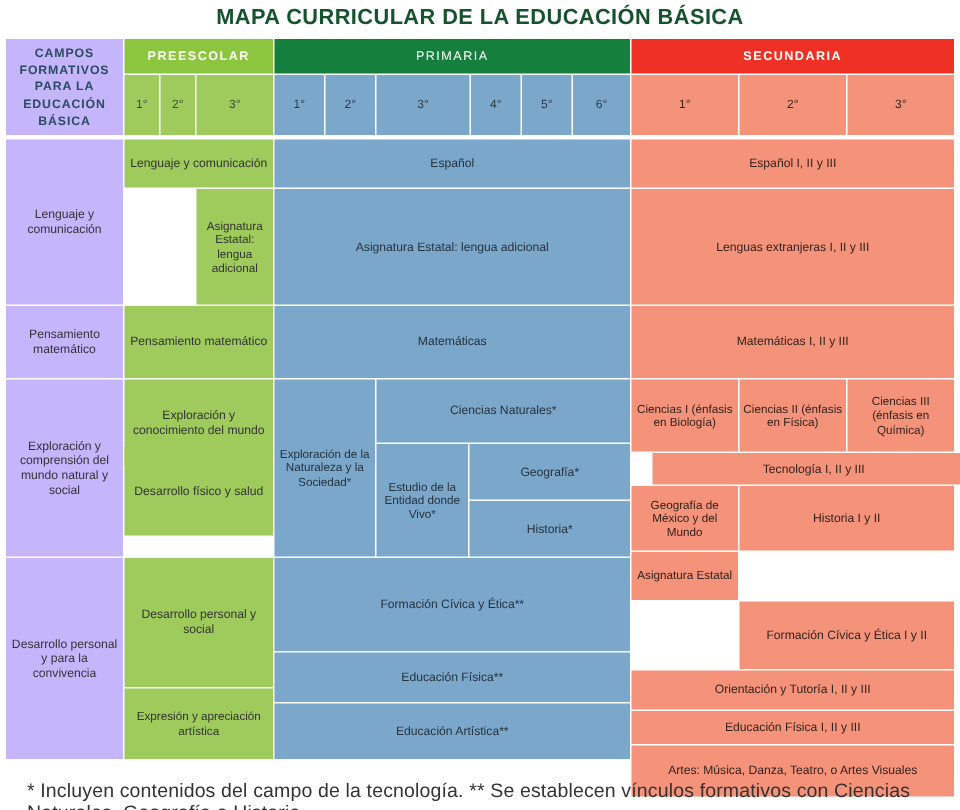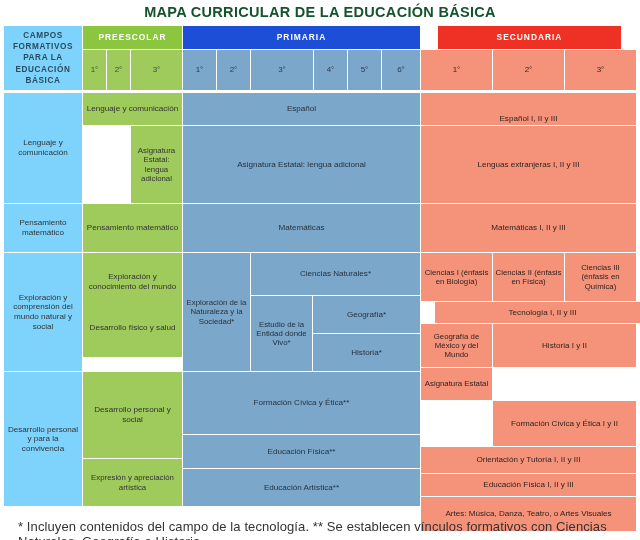--- a/index.html
+++ b/index.html
@@ -22,23 +22,23 @@
   #grid{position:absolute;left:4px;top:26px;width:632px;height:480px;}
   .cell{
     position:absolute;box-sizing:border-box;
     display:flex;align-items:center;justify-content:center;
     text-align:center;line-height:1.18;
     padding:1px 2px;overflow:hidden;
   }
   .cell span{display:block;width:100%;}
 
   
-  .c-left      {background:#7dd3fc;color:#333;}
+  .c-left      {background:#c4b5fd;color:#333;}
   .c-pre-head  {background:#8cc152;background:#8cc63f;color:#ffffff;font-weight:bold;letter-spacing:1px;}
-  .c-pri-head  {background:#1d4ed8;color:#ffffff;font-weight:bold;letter-spacing:1px;}
+  .c-pri-head  {background:#15803d;color:#ffffff;font-weight:normal;letter-spacing:1px;}
   .c-sec-head  {background:#ee3124;color:#ffffff;font-weight:bold;letter-spacing:1px;}
   .c-pre       {background:#9ccc65;background:#9fca5c;color:#333;}
   .c-pri       {background:#7ba7cb;color:#26323c;}
   .c-sec       {background:#f4937a;color:#32221e;}
   .c-white     {background:#ffffff;}
 
   .hdr-label{
     font-size:8.2px;font-weight:bold;letter-spacing:.6px;color:#2b4b5e;
     line-height:1.35;
   }
@@ -66,21 +66,21 @@
     <div class="cell c-left hdr-label" style="left:0px;top:0px;width:78px;height:64px;">
       <span>CAMPOS FORMATIVOS PARA LA EDUCACIÓN BÁSICA</span>
     </div>
 
     <div class="cell c-pre-head band" style="left:79px;top:0px;width:99px;height:23px;">
       <span>PREESCOLAR</span>
     </div>
     <div class="cell c-pri-head band" style="left:179px;top:0px;width:237px;height:23px;">
       <span>PRIMARIA</span>
     </div>
-    <div class="cell c-sec-head band" style="left:434px;top:0px;width:183px;height:23px;">
+    <div class="cell c-sec-head band" style="left:417px;top:0px;width:215px;height:23px;">
       <span>SECUNDARIA</span>
     </div>
 
     <div class="cell c-pre grade-pre" style="left:79px;top:24px;width:23px;height:40px;">
       <span>1°</span>
       </div>
     <div class="cell c-pre grade-pre" style="left:103px;top:24px;width:23px;height:40px;">
       <span>2°</span>
       </div>
     <div class="cell c-pre grade-pre" style="left:127px;top:24px;width:51px;height:40px;">
@@ -119,21 +119,21 @@
     <div class="cell c-left subj" style="left:0px;top:67px;width:78px;height:110px;">
       <span>Lenguaje y comunicación</span>
       </div>
 
     <div class="cell c-pre subj" style="left:79px;top:67px;width:99px;height:32px;">
       <span>Lenguaje y comunicación</span>
       </div>
     <div class="cell c-pri subj" style="left:179px;top:67px;width:237px;height:32px;">
       <span>Español</span>
       </div>
-    <div class="cell c-sec subj" style="left:417px;top:67px;width:215px;height:32px;align-items:flex-end;">
+    <div class="cell c-sec subj" style="left:417px;top:67px;width:215px;height:32px;">
       <span>Español I, II y III</span>
       </div>
 
     <div class="cell c-white" style="left:79px;top:100px;width:47px;height:77px;">
         <span></span>
       </div>
     <div class="cell c-pre subj-sm" style="left:127px;top:100px;width:51px;height:77px;">
       <span>Asignatura Estatal: lengua adicional</span>
       </div>
     <div class="cell c-pri subj" style="left:179px;top:100px;width:237px;height:77px;">

